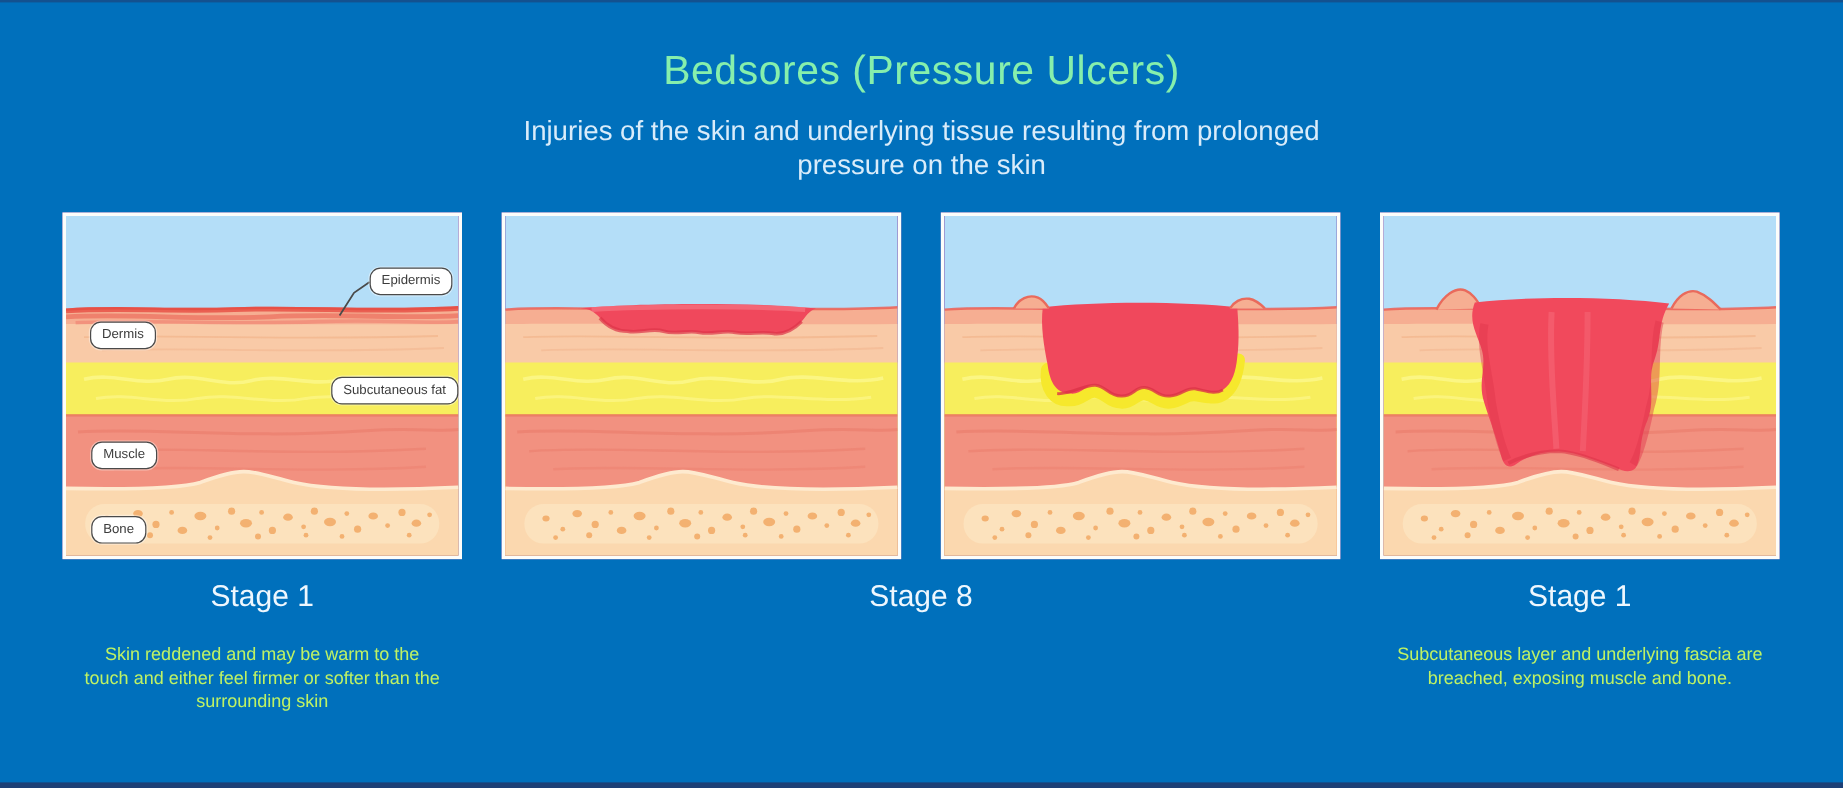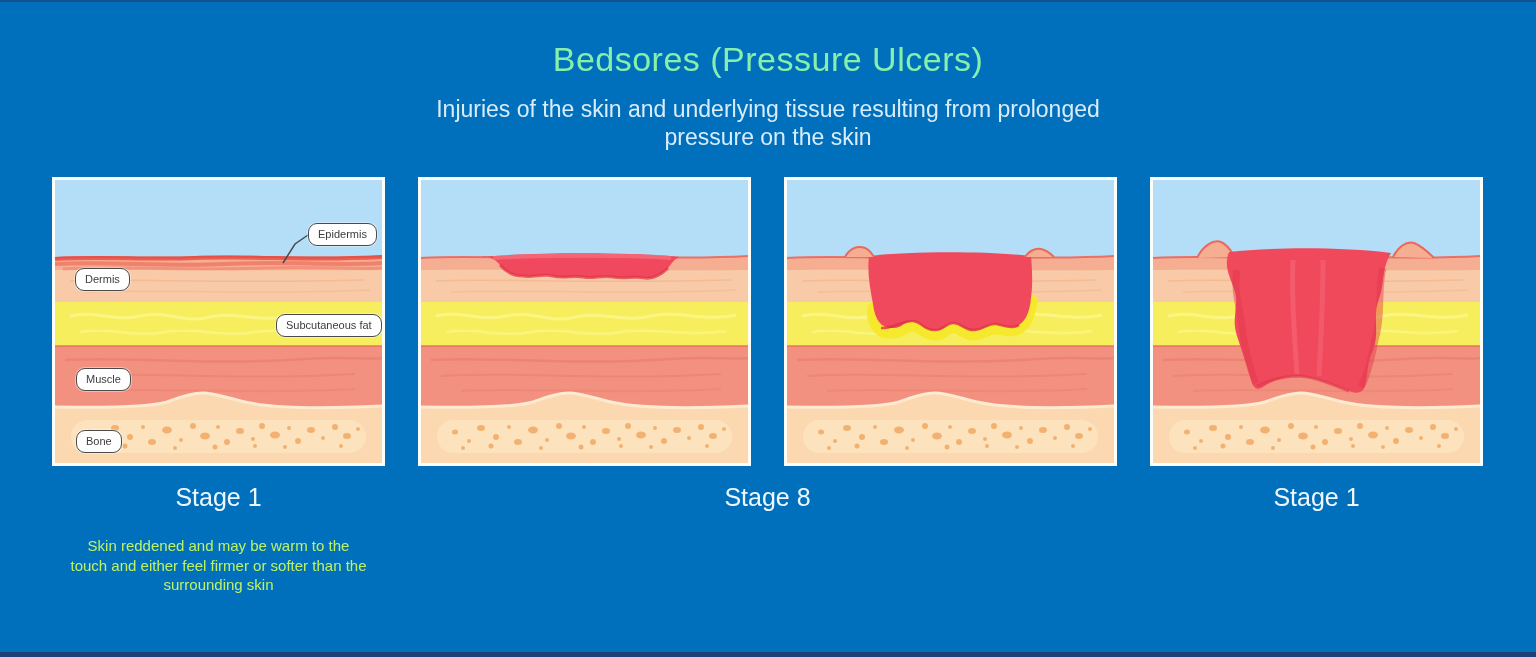--- a/index.html
+++ b/index.html
@@ -193,16 +193,18 @@
     <h2>Stage 1</h2>
     <p>Skin reddened and may be warm to the
 touch and either feel firmer or softer than the
 surrounding skin</p>
   </div>
   <div class="caption">
     <h2>Stage 8</h2>
   </div>
   <div class="caption">
     <h2>Stage 1</h2>
+    <p>Subcutaneous layer and underlying fascia are
+breached, exposing muscle and bone.</p>
   </div>
 </div>
 
 <div class="edge-strip bottom"></div>
 
 </body></html>

